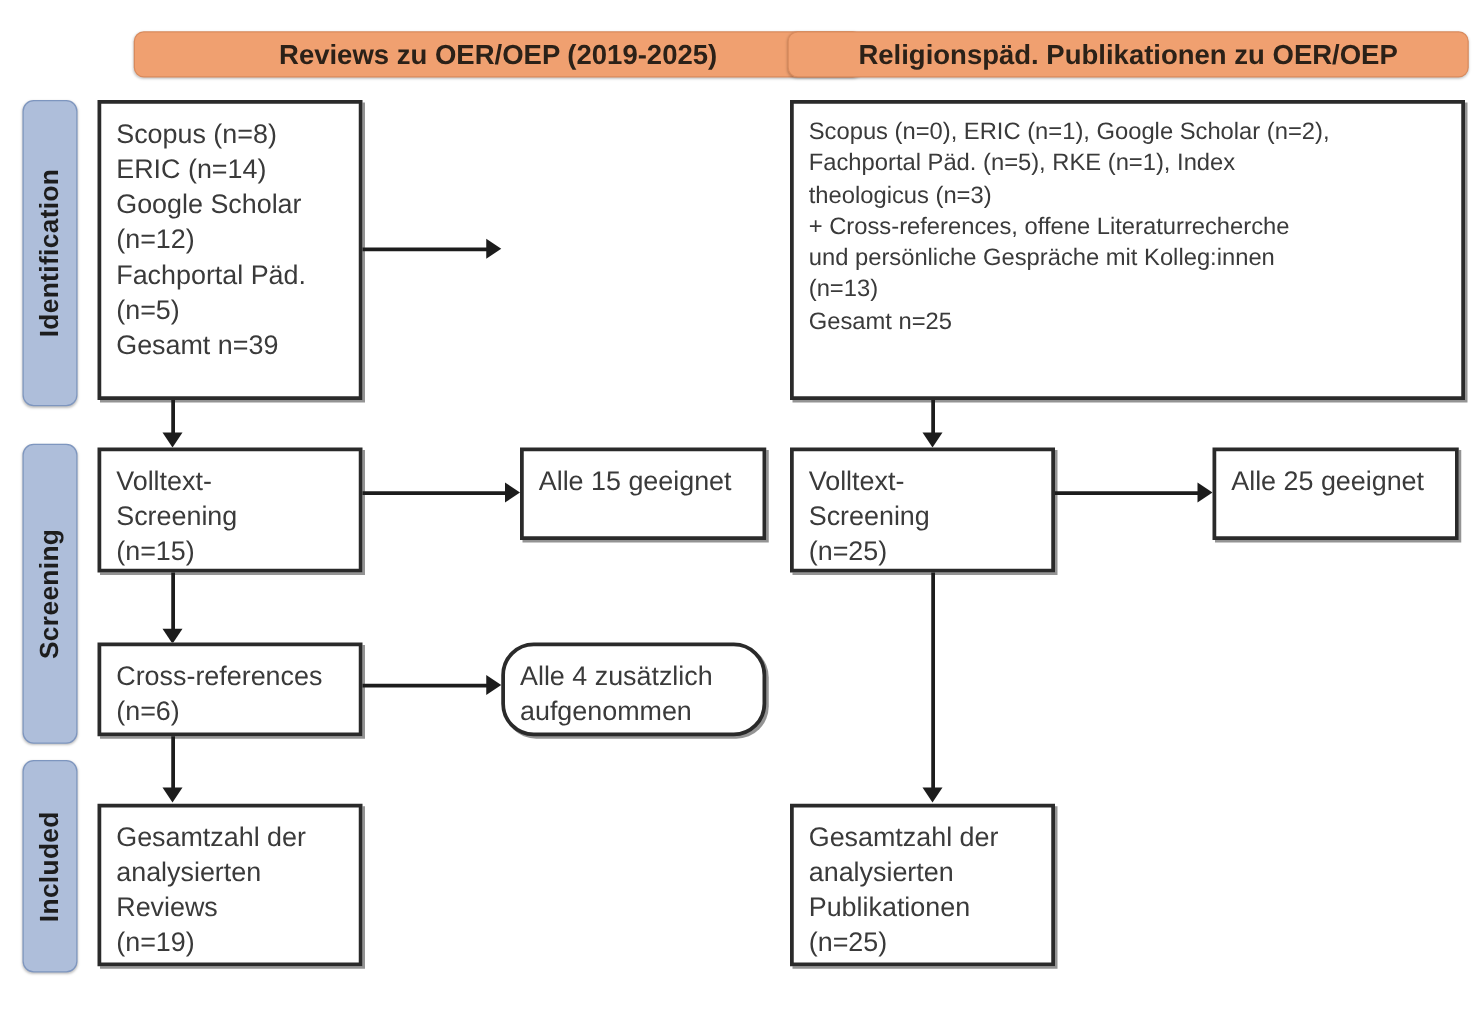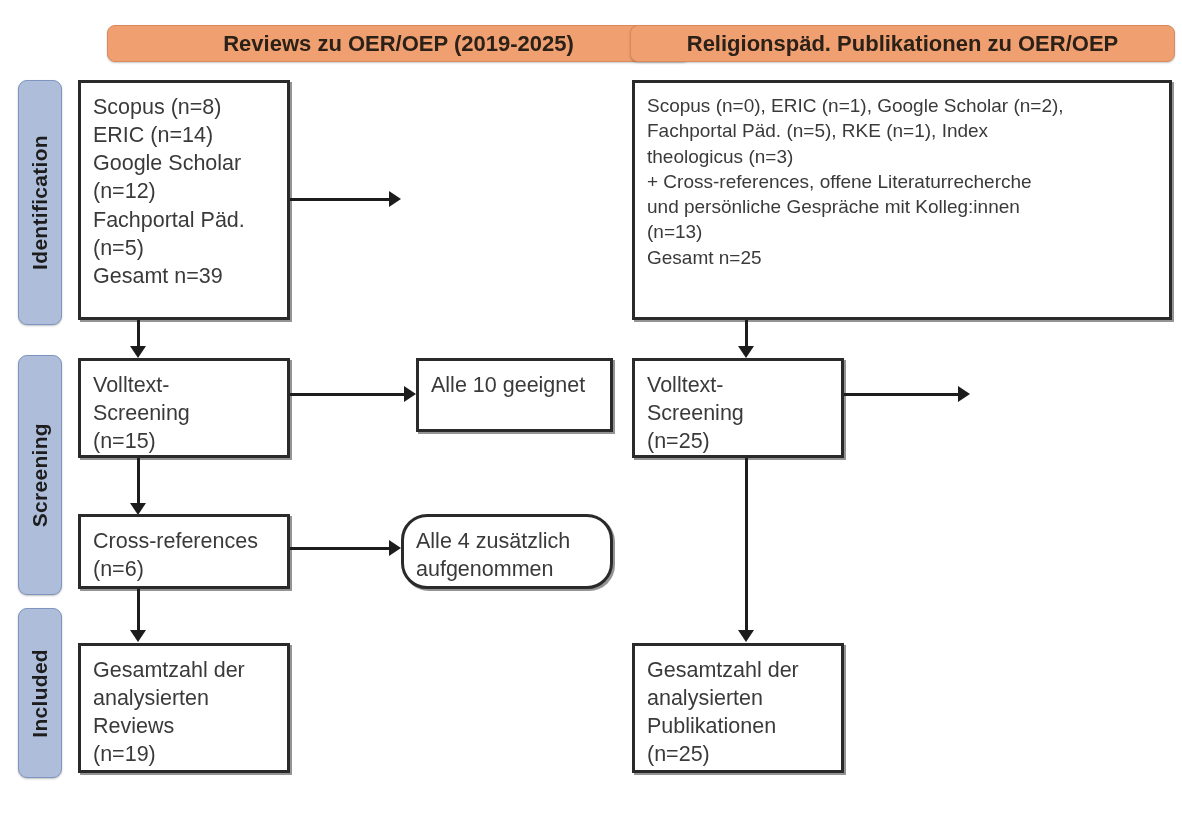--- a/index.html
+++ b/index.html
@@ -165,32 +165,35 @@
   <div class="flow-box" style="left:78px; top:358px; width:212px; height:100px;">
     <div class="btext">Volltext-
 Screening
 (n=15)</div>
   </div>
 
   <div class="conn h" style="left:290px; top:393px; width:115px;"></div>
   <div class="arrow-right" style="left:404px; top:386px;"></div>
 
   <div class="flow-box" style="left:416px; top:358px; width:197px; height:74px;">
-    <div class="btext">Alle 10 geeignet</div>
+    <div class="btext">Alle 15 geeignet</div>
   </div>
 
   <div class="flow-box" style="left:632px; top:358px; width:212px; height:100px;">
     <div class="btext">Volltext-
 Screening
 (n=25)</div>
   </div>
 
   <div class="conn h" style="left:844px; top:393px; width:115px;"></div>
   <div class="arrow-right" style="left:958px; top:386px;"></div>
 
+  <div class="flow-box" style="left:970px; top:358px; width:197px; height:74px;">
+    <div class="btext">Alle 25 geeignet</div>
+  </div>
 
   <div class="conn v" style="left:137px; top:458px; width:3px; height:51px;"></div>
   <div class="arrow-down" style="left:130px; top:503px;"></div>
 
   <div class="flow-box" style="left:78px; top:514px; width:212px; height:75px;">
     <div class="btext">Cross-references
 (n=6)</div>
   </div>
 
   <div class="conn h" style="left:290px; top:547px; width:100px;"></div>

